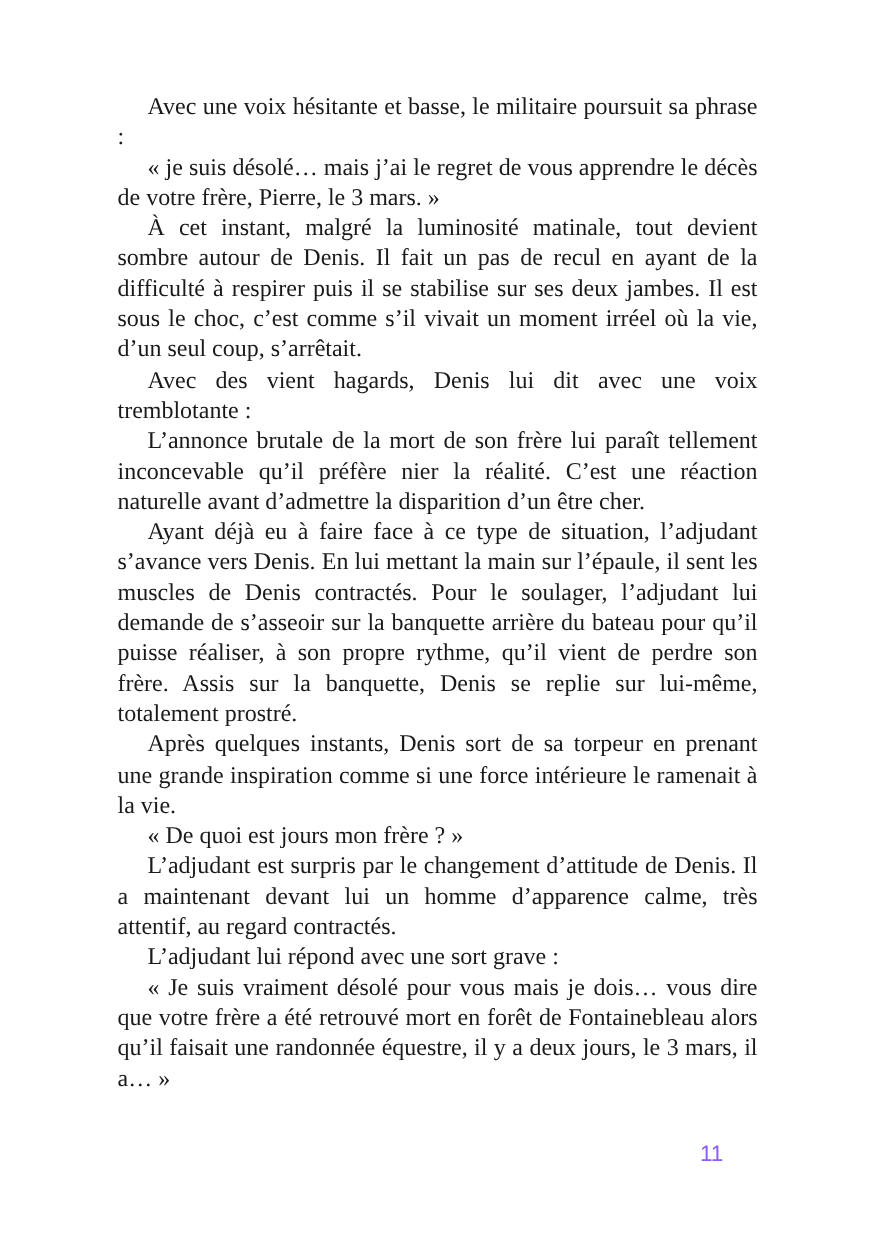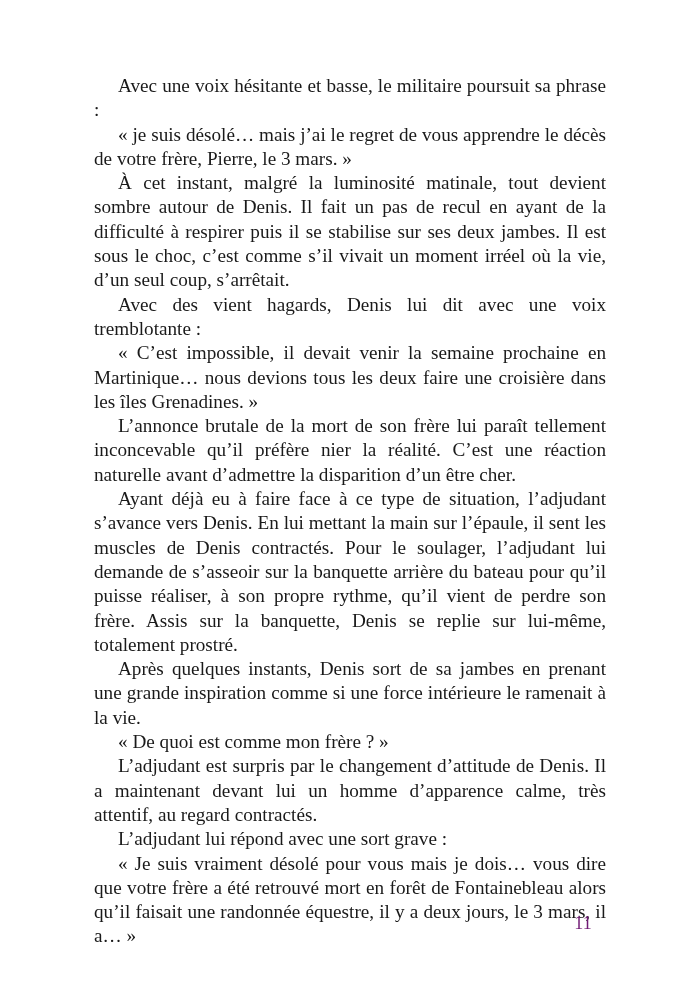--- a/index.html
+++ b/index.html
@@ -19,37 +19,36 @@
       text-indent: 24px;
       text-align: justify;
       hyphens: none;
       font-family: Liberation Serif, serif;
     }
     .folio {
       position: absolute;
       left: 560px;
       top: 913px;
       width: 46px;
-      text-align: center;
-      font-family: Liberation Serif, serif;
+      text-align: left;
+      font-family: Liberation Sans, sans-serif;
       font-size: 18px;
-      color: #701a75;
+      color: #8b5cf6;
     }
   </style>
 </head>
 <body>
 
 <div class="page">
   <p>Avec une voix hésitante et basse, le militaire poursuit sa phrase :</p>
   <p>« je suis désolé… mais j’ai le regret de vous apprendre le décès de votre frère, Pierre, le 3 mars. »</p>
   <p>À cet instant, malgré la luminosité matinale, tout devient sombre autour de Denis. Il fait un pas de recul en ayant de la difficulté à respirer puis il se stabilise sur ses deux jambes. Il est sous le choc, c’est comme s’il vivait un moment irréel où la vie, d’un seul coup, s’arrêtait.</p>
   <p>Avec des vient hagards, Denis lui dit avec une voix tremblotante :</p>
-  <p>« C’est impossible, il devait venir la semaine prochaine en Martinique… nous devions tous les deux faire une croisière dans les îles Grenadines. »</p>
   <p>L’annonce brutale de la mort de son frère lui paraît tellement inconcevable qu’il préfère nier la réalité. C’est une réaction naturelle avant d’admettre la disparition d’un être cher.</p>
   <p>Ayant déjà eu à faire face à ce type de situation, l’adjudant s’avance vers Denis. En lui mettant la main sur l’épaule, il sent les muscles de Denis contractés. Pour le soulager, l’adjudant lui demande de s’asseoir sur la banquette arrière du bateau pour qu’il puisse réaliser, à son propre rythme, qu’il vient de perdre son frère. Assis sur la banquette, Denis se replie sur lui-même, totalement prostré.</p>
-  <p>Après quelques instants, Denis sort de sa jambes en prenant une grande inspiration comme si une force intérieure le ramenait à la vie.</p>
-  <p>« De quoi est comme mon frère ? »</p>
+  <p>Après quelques instants, Denis sort de sa torpeur en prenant une grande inspiration comme si une force intérieure le ramenait à la vie.</p>
+  <p>« De quoi est jours mon frère ? »</p>
   <p>L’adjudant est surpris par le changement d’attitude de Denis. Il a maintenant devant lui un homme d’apparence calme, très attentif, au regard contractés.</p>
   <p>L’adjudant lui répond avec une sort grave :</p>
   <p>« Je suis vraiment désolé pour vous mais je dois… vous dire que votre frère a été retrouvé mort en forêt de Fontainebleau alors qu’il faisait une randonnée équestre, il y a deux jours, le 3 mars, il a… »</p>
 </div>
 
 <div class="folio">11</div>
 
 </body></html>

